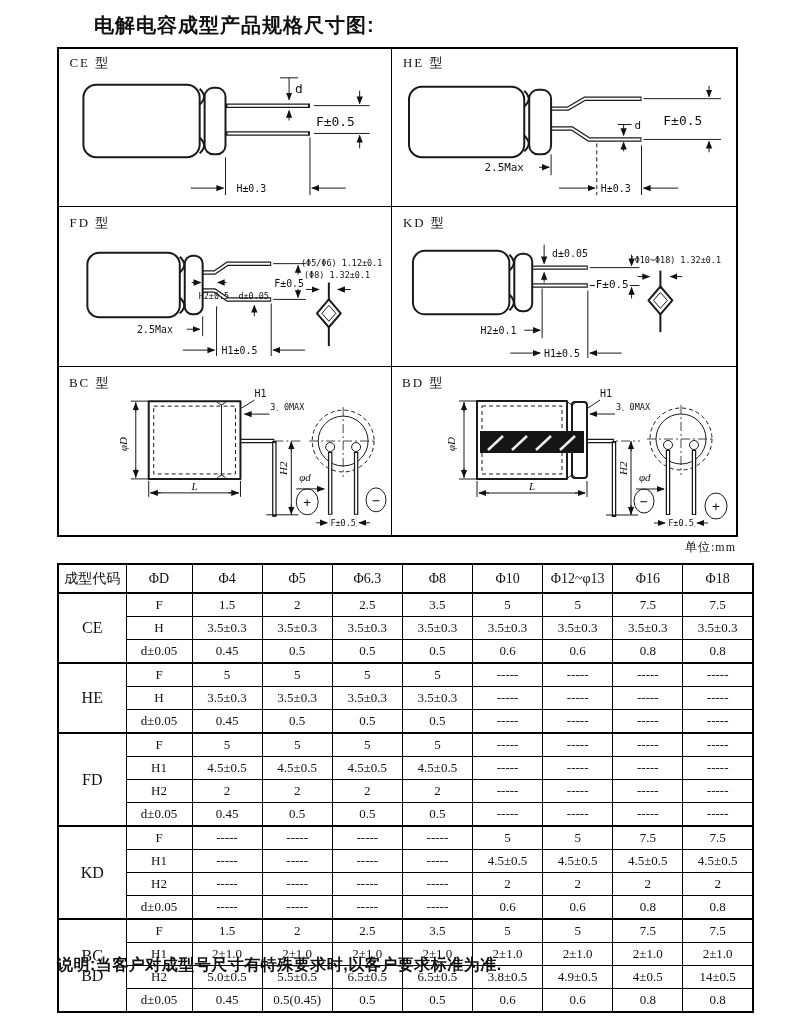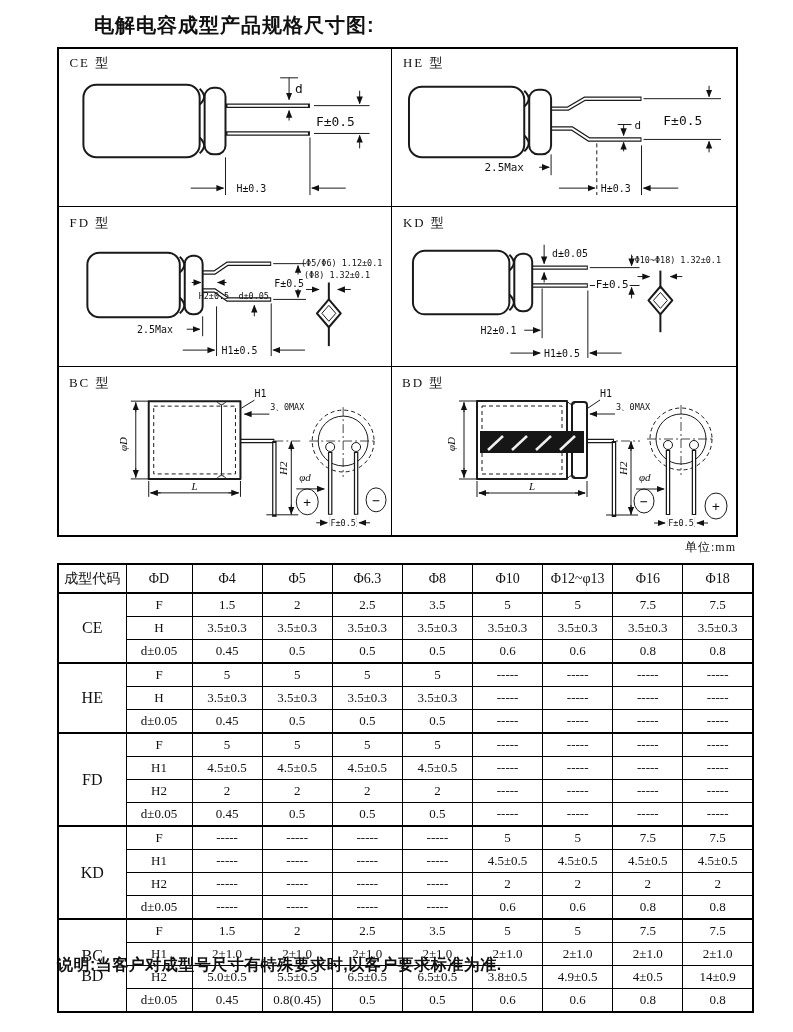--- a/index.html
+++ b/index.html
@@ -524,26 +524,26 @@
         </tr>
         <tr>
           <td>H2</td>
           <td>5.0±0.5</td>
           <td>5.5±0.5</td>
           <td>6.5±0.5</td>
           <td>6.5±0.5</td>
           <td>3.8±0.5</td>
           <td>4.9±0.5</td>
           <td>4±0.5</td>
-          <td>14±0.9</td>
+          <td>14±0.5</td>
         </tr>
         <tr>
           <td>d±0.05</td>
           <td>0.45</td>
-          <td>0.8(0.45)</td>
+          <td>0.5(0.45)</td>
           <td>0.5</td>
           <td>0.5</td>
           <td>0.6</td>
           <td>0.6</td>
           <td>0.8</td>
           <td>0.8</td>
         </tr>
       </tbody>
   </table>
 

